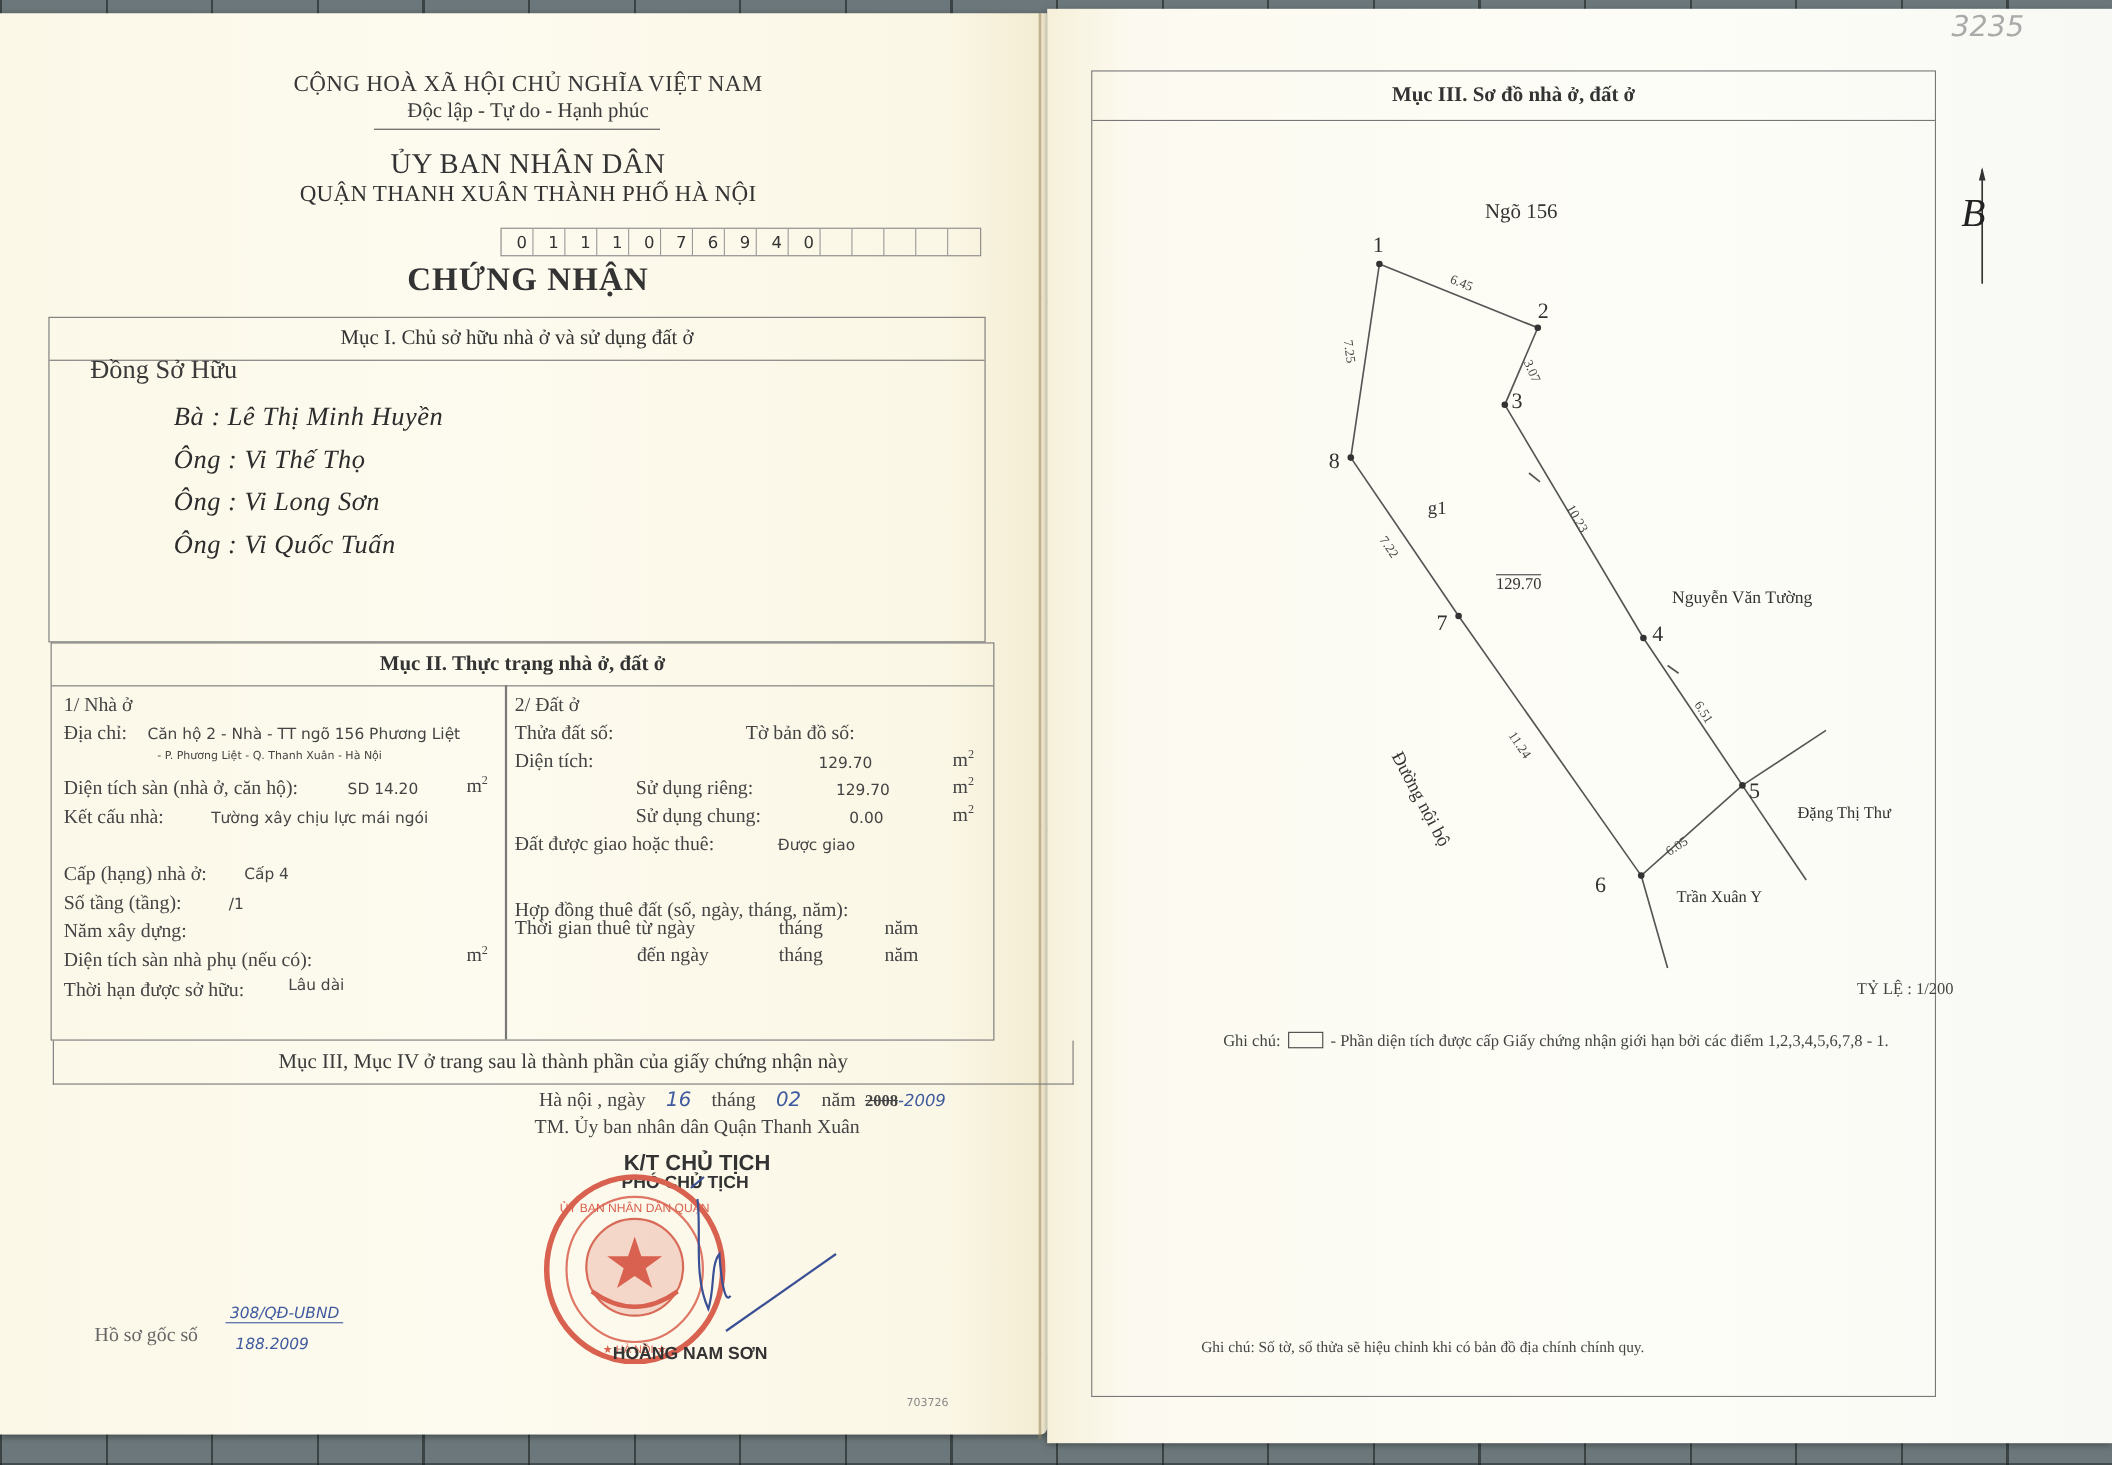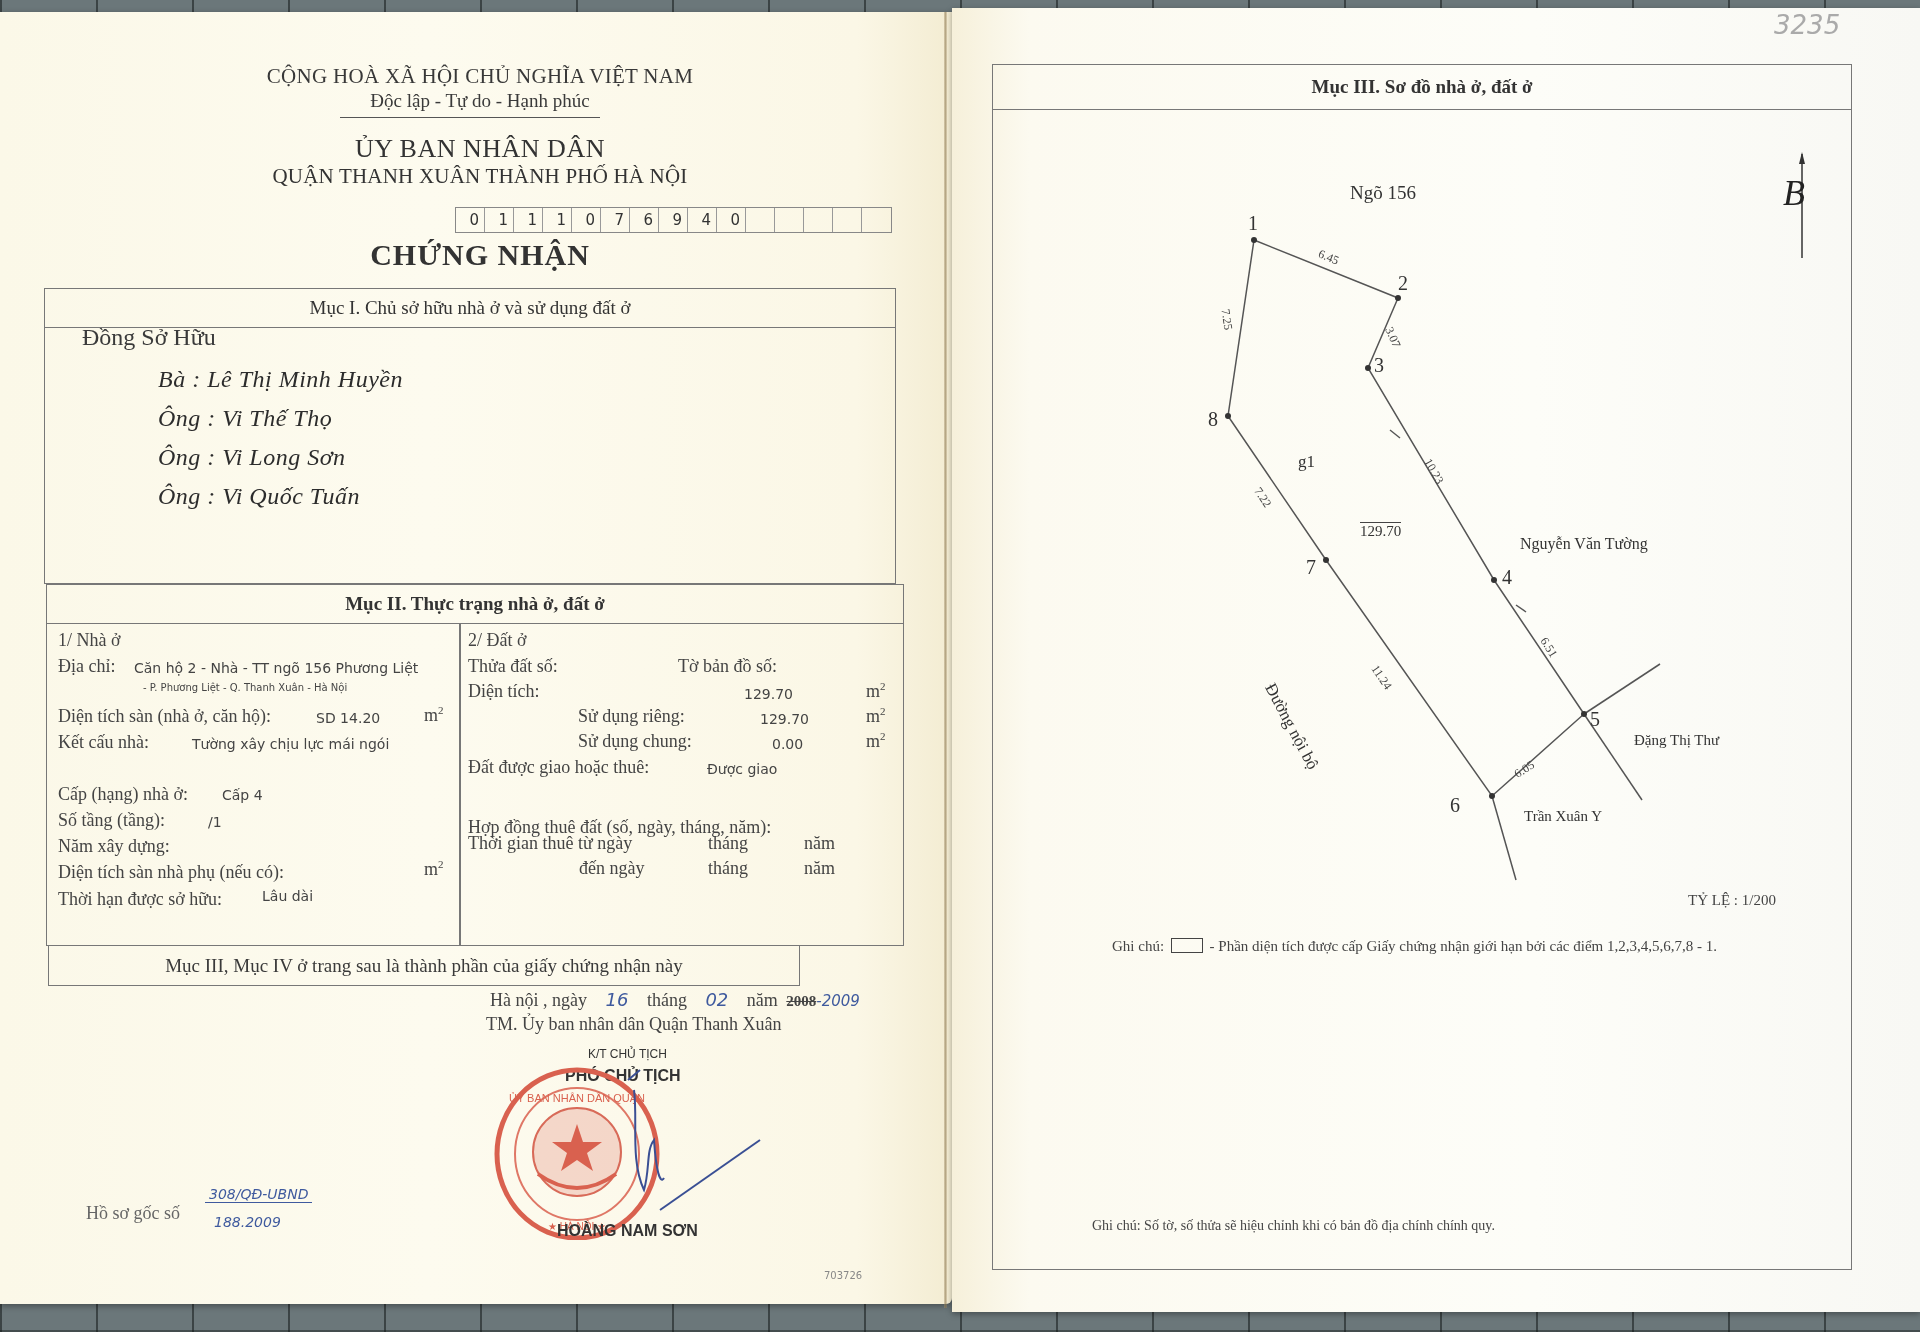--- a/index.html
+++ b/index.html
@@ -61,30 +61,30 @@
   .owner { left:158px; font-family:"Liberation Serif", serif; font-style:italic; font-size:24px; color:#2c2c2c; letter-spacing:.5px; }
 
   .sec2 { left:46px; top:584px; width:858px; height:362px; }
   .sec2 .sec-head { font-weight:bold; }
   .sec2-divider { position:absolute; left:412px; top:38px; bottom:0; width:1.5px; background:#777; }
   .lbl { font-size:18px; color:#444; white-space:nowrap; }
   .val { font-family:"DejaVu Sans", sans-serif; font-size:14px; color:#444; white-space:nowrap; }
   .unit { font-size:18px; color:#444; }
   .unit sup { font-size:11px; }
 
-  .footer-box { left:48px; top:946px; width:752px; height:40px; border:1.5px solid #777; border-top:none; box-sizing:border-box;
+  .footer-box { left:48px; top:946px; width:928px; height:40px; border:1.5px solid #777; border-top:none; box-sizing:border-box;
     font-size:19px; text-align:center; line-height:40px; color:#3a3a3a; }
 
   .hand { font-family:"DejaVu Sans", sans-serif; font-style:italic; color:#3f5a9e; }
 
   
   .stamp { left:488px; top:1062px; width:178px; height:178px; }
 
   
-  .rbox { left:992px; top:64px; width:860px; height:1206px; }
+  .rbox { left:992px; top:64px; width:768px; height:1206px; }
   .rhead { position:absolute; left:0; right:0; top:0; height:44px; border-bottom:1.5px solid #777;
     font-size:19px; font-weight:bold; text-align:center; line-height:44px; color:#333; }
   .map-label { font-size:17px; color:#333; white-space:nowrap; }
   .small { font-size:16px; color:#444; }
 </style>
 </head>
 <body>
 
 <div class="grid-bg"></div>
 
@@ -177,21 +177,21 @@
 
 <div class="abs lbl" style="left:490px;top:989px;font-size:18px;">
   <span>Hà nội , ngày</span>
   <span class="hand" style="font-size:18px;margin:0 14px;">16</span>
   <span>tháng</span>
   <span class="hand" style="font-size:18px;margin:0 14px;">02</span>
   <span>năm</span>
   <span style="margin-left:4px;text-decoration:line-through;font-weight:bold;font-size:15px;">2008</span><span class="hand" style="font-size:15px;">-2009</span>
 </div>
 <div class="abs lbl" style="left:486px;top:1014px;font-size:18px;">TM. Ủy ban nhân dân  Quận Thanh Xuân</div>
-<div class="abs" style="left:588px;top:1047px;font-family:'Liberation Sans',sans-serif;font-size:12px;font-weight:normal;color:#333;">K/T CHỦ TỊCH</div>
+<div class="abs" style="left:567px;top:1047px;font-family:'Liberation Sans',sans-serif;font-size:20px;font-weight:bold;color:#333;">K/T CHỦ TỊCH</div>
 <div class="abs" style="left:565px;top:1067px;font-family:'Liberation Sans',sans-serif;font-size:16px;font-weight:bold;color:#333;">PHÓ CHỦ TỊCH</div>
 
 <svg class="abs stamp" viewBox="0 0 178 178">
   <ellipse cx="89" cy="92" rx="80" ry="84" fill="none" stroke="#d9614f" stroke-width="5"></ellipse>
   <ellipse cx="89" cy="92" rx="62" ry="66" fill="none" stroke="#df7766" stroke-width="2"></ellipse>
   <circle cx="89" cy="90" r="44" fill="rgba(220,110,95,.25)" stroke="#d86a58" stroke-width="2"></circle>
   <polygon points="89,62 95,80 114,80 99,91 105,109 89,98 73,109 79,91 64,80 83,80" fill="#d9614f"></polygon>
   <path d="M50,112 Q89,140 128,112" stroke="#d9614f" stroke-width="4" fill="none"></path>
   <text x="89" y="40" fill="#d9614f" font-size="11" text-anchor="middle" font-family="Liberation Sans, sans-serif">ỦY BAN NHÂN DÂN QUẬN</text>
   <text x="89" y="168" fill="#d9614f" font-size="10" text-anchor="middle" font-family="Liberation Sans, sans-serif">★ HÀ NỘI ★</text>

